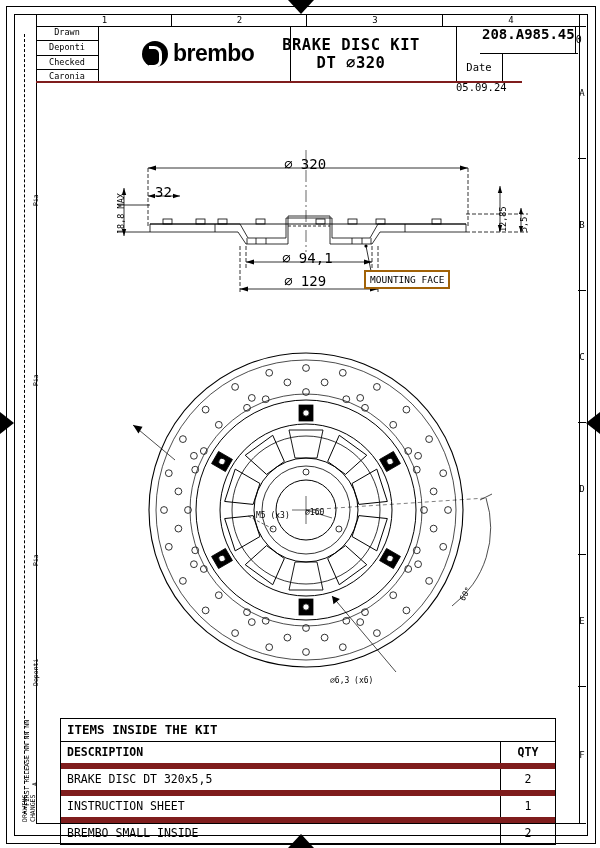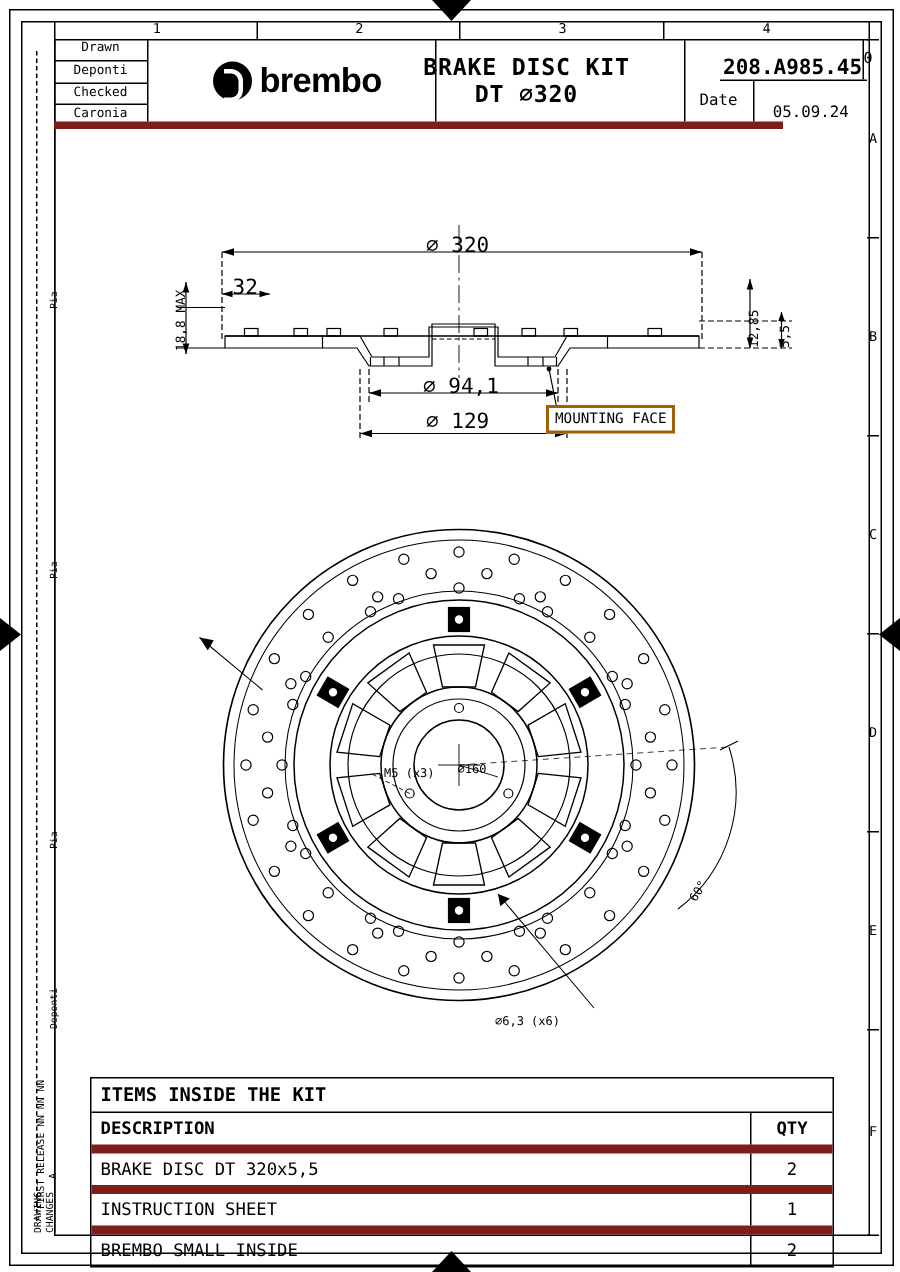--- a/index.html
+++ b/index.html
@@ -20,38 +20,38 @@
     font-size:9px;text-align:center;line-height:12px;}
 
   
   .arrow{position:absolute;width:0;height:0;}
   .arrow.left{left:0px;top:412px;border-top:11px solid transparent;border-bottom:11px solid transparent;border-left:14px solid #000;}
   .arrow.right{right:0px;top:412px;border-top:11px solid transparent;border-bottom:11px solid transparent;border-right:14px solid #000;}
   .arrow.top{left:288px;top:0px;border-left:13px solid transparent;border-right:13px solid transparent;border-top:14px solid #000;}
   .arrow.bot{left:288px;bottom:0px;border-left:13px solid transparent;border-right:13px solid transparent;border-bottom:14px solid #000;}
 
   
-  .titleblock{position:absolute;left:36px;top:26px;width:486px;height:55px;border-bottom:5px solid #7f1d1d;}
+  .titleblock{position:absolute;left:36px;top:26px;width:486px;height:55px;border-bottom:2px solid #7f1d1d;}
   .tb-left{position:absolute;left:0;top:0;width:62px;height:55px;border-right:1px solid #000;}
   .tb-left div{height:13.75px;line-height:13.75px;border-bottom:1px solid #000;font-size:8.5px;text-align:center;}
   .tb-left div:last-child{border-bottom:none;}
   .tb-logo{position:absolute;left:62px;top:0;width:148px;height:55px;border-right:1px solid #000;
     display:flex;align-items:center;justify-content:flex-start;margin-left:44px;}
   .brembo-mark{width:26px;height:26px;border-radius:50%;background:#000;position:relative;margin-right:5px;}
   .brembo-mark:before{content:"";position:absolute;left:7px;top:5px;width:10px;height:16px;border:3px solid #fff;border-radius:0 8px 8px 0;border-left:none;}
   .brembo-txt{font-family:"Liberation Sans",sans-serif;font-weight:bold;font-size:23px;letter-spacing:-0.5px;}
   .tb-title{position:absolute;left:210px;top:0;width:210px;height:55px;border-right:1px solid #000;
     display:flex;flex-direction:column;align-items:center;justify-content:center;}
   .tb-title .l1{font-size:15.5px;font-weight:bold;letter-spacing:0.5px;}
   .tb-title .l2{font-size:15.5px;font-weight:bold;letter-spacing:0.5px;}
   .tb-right{position:absolute;left:420px;top:0;width:122px;height:55px;}
-  .tb-code{height:27px;border-bottom:1px solid #000;display:flex;align-items:flex-end;margin-left:24px;}
+  .tb-code{height:27px;border-bottom:1px solid #000;display:flex;align-items:flex-start;margin-left:24px;}
   .tb-code .code{flex:1;text-align:center;font-size:14px;font-weight:bold;padding-left:2px;}
   .tb-code .rev{width:16px;border-left:1px solid #000;height:27px;line-height:27px;text-align:center;font-size:10px;}
-  .tb-date{height:27px;display:flex;align-items:flex-end;}
+  .tb-date{height:27px;display:flex;align-items:flex-start;flex-direction:column;}
   .tb-date .lbl{width:46px;text-align:center;font-size:10.5px;border-right:1px solid #000;height:27px;line-height:27px;}
   .tb-date .val{flex:1;text-align:center;font-size:10.5px;}
 
   
   .side-strip{position:absolute;left:14px;top:26px;width:22px;height:796px;border-right:1px solid #000;}
   .side-dash{position:absolute;left:10px;top:8px;width:0;height:780px;border-left:1px dashed #000;}
   .side-txt{position:absolute;font-size:6.5px;white-space:nowrap;transform-origin:0 0;transform:rotate(-90deg);}
 
   
   .items{position:absolute;left:60px;top:718px;width:494px;border:1px solid #000;font-size:11.5px;}

